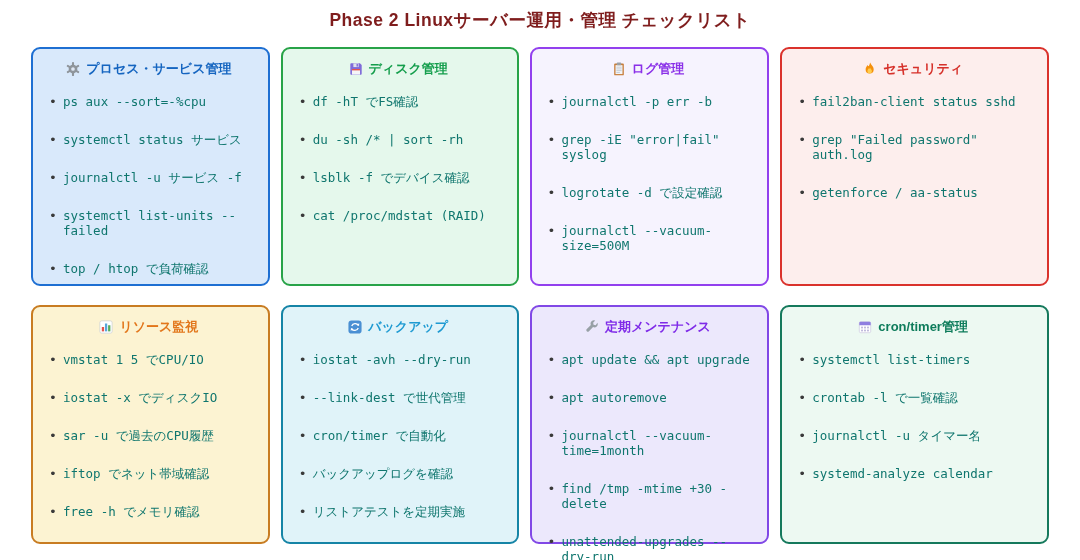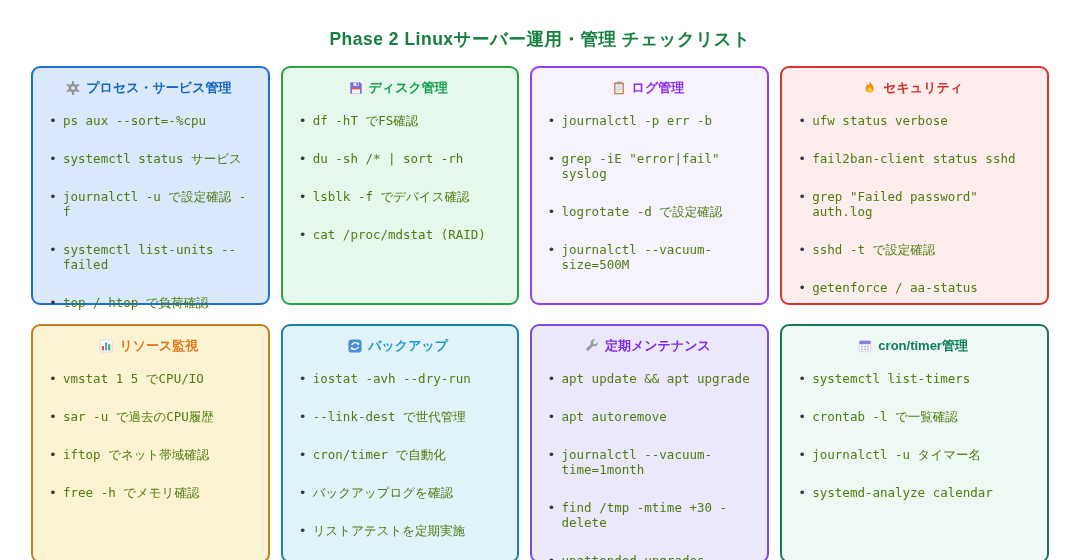--- a/index.html
+++ b/index.html
@@ -1,22 +1,22 @@
 <!DOCTYPE html>
 <html><head>
 <meta charset="utf-8">
 <style>
   html, body { margin: 0; padding: 0; background: #ffffff; }
   body {
     width: 1080px; height: 560px; overflow: hidden;
     font-family: "Liberation Sans", "DejaVu Sans", sans-serif;
   }
   .page-title {
-    margin: 27px 0 15px; text-align: center;
-    font-size: 17.5px; font-weight: bold; color: #15803d;
+    margin: 8px 0 15px; text-align: center;
+    font-size: 17.5px; font-weight: bold; color: #7f1d1d;
     line-height: 24px; letter-spacing: 0.5px;
   }
   .grid {
     margin: 0 31px;
     display: grid;
     grid-template-columns: 239fr 238fr 240fr 269fr;
     grid-template-rows: 239px 239px;
     column-gap: 11px; row-gap: 19px;
   }
   .card {
@@ -31,21 +31,21 @@
     gap: 6px; margin: 2px 0 15px;
     font-size: 13px; font-weight: bold;
     color: var(--title, #333); line-height: 20px;
   }
   .card-header .icon { display: inline-flex; width: 14px; height: 14px; }
   .card-header .icon svg { width: 14px; height: 14px; }
   ul.items { list-style: none; margin: 0; padding: 0; }
   ul.items li {
     position: relative; padding-left: 17px; margin-bottom: 23px;
     font-family: "DejaVu Sans Mono", monospace;
-    font-size: 12.5px; line-height: 15px; color: #4d7c0f;
+    font-size: 12.5px; line-height: 15px; color: #0f766e;
   }
   ul.items li::before {
     content: "•"; position: absolute; left: 3px; top: 0;
     color: #3a3a3a; font-size: 13px;
   }
 </style>
 </head>
 <body>
 
 <h1 class="page-title">Phase 2 Linuxサーバー運用・管理 チェックリスト</h1>
@@ -63,21 +63,21 @@
               <circle cx="8" cy="8" r="5"></circle>
             </g>
             <circle cx="8" cy="8" r="2.1" fill="#dfe8f4"></circle>
           </svg>
       </span>
       <span>プロセス・サービス管理</span>
     </div>
     <ul class="items">
       <li>ps aux --sort=-%cpu</li>
       <li>systemctl status サービス</li>
-      <li>journalctl -u で設定確認 -f</li>
+      <li>journalctl -u サービス -f</li>
       <li>systemctl list-units --failed</li>
       <li>top / htop で負荷確認</li>
     </ul>
   </section>
 
   <section class="card" style="--accent: #28a348; --bg: #e5f8ec; --title: #149e4c;">
     <div class="card-header">
       <span class="icon">
         <svg viewBox="0 0 16 16">
             <path d="M1.5 2.5a1 1 0 0 1 1-1h10l2 2v10a1 1 0 0 1-1 1h-11a1 1 0 0 1-1-1z" fill="#7e6bd9"></path>
@@ -126,42 +126,41 @@
     <div class="card-header">
       <span class="icon">
         <svg viewBox="0 0 16 16">
             <path d="M8.2 0.5c.9 2.8 4 4.2 4 8a4.6 4.6 0 0 1-9.2 0c0-2.4 1.5-3.5 2-5 .6 1.2 1.1 1.5 1.7 1.2C7.2 3.5 7.8 2 8.2.5z" fill="#f4900c"></path>
             <path d="M8.1 6.5c.8 1.6 2.1 2.2 2.1 4.1a2.6 2.6 0 0 1-5.2 0c0-1.5.9-2.4 1.4-3.5.5 1 1.1 1 1.7-.6z" fill="#ffcc4d"></path>
           </svg>
       </span>
       <span>セキュリティ</span>
     </div>
     <ul class="items">
-      <li>ufw status verbose</li>
       <li>fail2ban-client status sshd</li>
       <li>grep "Failed password" auth.log</li>
-      <li>sshd -t で設定確認</li>
       <li>getenforce / aa-status</li>
     </ul>
   </section>
 
   <section class="card" style="--accent: #c87c22; --bg: #fcf3d2; --title: #e2761b;">
     <div class="card-header">
       <span class="icon">
         <svg viewBox="0 0 16 16">
             <rect x="1" y="1" width="14" height="14" rx="2" fill="#ffffff" stroke="#c9ced4" stroke-width="0.8"></rect>
             <rect x="3.2" y="8" width="2.6" height="5" fill="#e5534b"></rect>
             <rect x="6.8" y="4" width="2.6" height="9" fill="#58a6dc"></rect>
             <rect x="10.4" y="6" width="2.6" height="7" fill="#57ab5a"></rect>
           </svg>
       </span>
       <span>リソース監視</span>
     </div>
     <ul class="items">
       <li>vmstat 1 5 でCPU/IO</li>
+      <li>iostat -x でディスクIO</li>
       <li>sar -u で過去のCPU履歴</li>
       <li>iftop でネット帯域確認</li>
       <li>free -h でメモリ確認</li>
     </ul>
   </section>
 
   <section class="card" style="--accent: #1584a6; --bg: #e0f3f9; --title: #1e9ad2;">
     <div class="card-header">
       <span class="icon">
         <svg viewBox="0 0 16 16">

